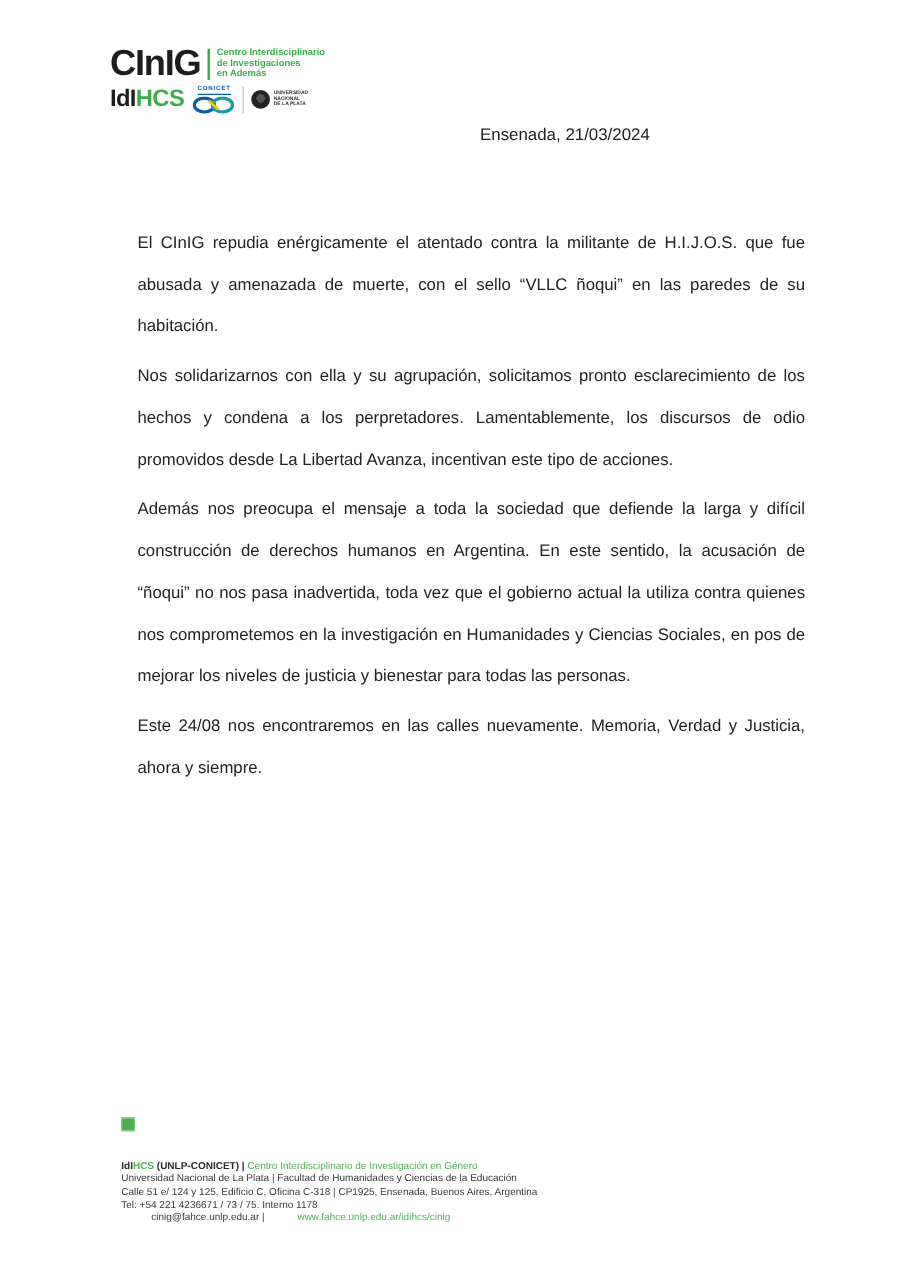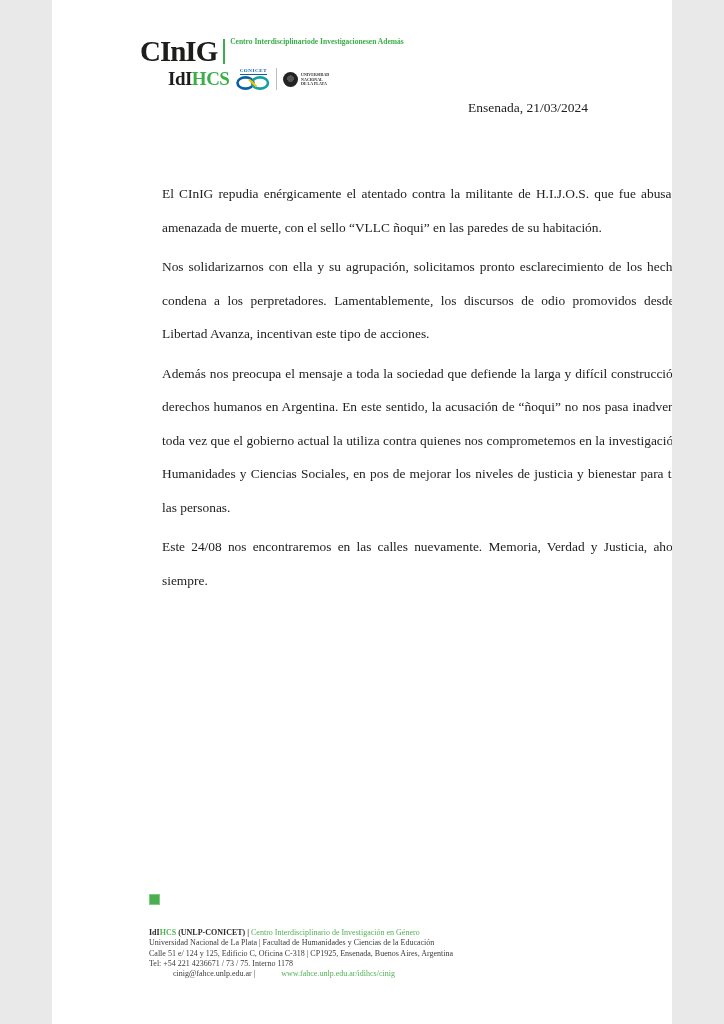--- a/index.html
+++ b/index.html
@@ -1,38 +1,38 @@
 <!DOCTYPE html>
 <html><head>
 <meta charset="utf-8">
 <style>
   html,body{margin:0;padding:0;background:#e9e9e9;}
   .page{
     position:relative;
-    width:620px;height:1024px;
+    width:724px;height:1024px;
     margin:0 auto;
     background:#ffffff;
-    font-family:Liberation Serif, serif;
+    font-family:Liberation Sans, sans-serif;
     color:#1f1f1f;
     overflow:hidden;
   }
 
   
   .logo-block{position:absolute;left:88px;top:38px;}
   .logo-row1{display:flex;align-items:stretch;}
   .cinig-word{
     font-size:29px;font-weight:700;letter-spacing:-1px;
     color:#1d1d1b;line-height:27px;
   }
   .logo-vrule{width:2px;background:#3bae49;margin:1px 5px 1px 6px;}
   .logo-subtitle{
-    display:flex;
+    display:flex;flex-direction:column;
     font-size:7.5px;font-weight:700;line-height:8.5px;color:#3bae49;
   }
-  .logo-row2{display:flex;align-items:center;margin-top:3px;margin-left:28px;}
+  .logo-row2{display:flex;align-items:center;margin-top:3px;margin-left:0;}
   .idihcs-word{font-size:19px;font-weight:700;line-height:20px;letter-spacing:-0.5px;}
   .idihcs-black{color:#1d1d1b;}
   .idihcs-green{color:#3bae49;}
   .conicet-block{display:flex;flex-direction:column;align-items:center;margin-left:7px;}
   .conicet-word{
     font-size:5px;font-weight:700;letter-spacing:0.6px;color:#0a5fa5;
     border-bottom:1px solid #0a5fa5;padding-bottom:1px;margin-bottom:1px;
   }
   .row2-vrule{width:1px;height:22px;background:#bdbdbd;margin:0 6px;}
   .unlp-block{display:flex;align-items:center;}
@@ -41,21 +41,21 @@
     background:radial-gradient(circle at 50% 45%, #555 0 30%, #232323 31% 100%);
     flex:0 0 auto;
   }
   .unlp-text{
     margin-left:3px;font-size:5px;line-height:5.5px;font-weight:700;color:#2e2e2e;
     transform:scale(0.8);transform-origin:left center;white-space:nowrap;
   }
 
   
   .date-line{
-    position:absolute;left:416px;top:100px;
+    position:absolute;left:384px;top:100px;
     font-size:13.5px;color:#1d1d1d;
   }
 
   
   .letter-body{
     position:absolute;left:110px;top:177px;width:534px;
     font-size:13.4px;line-height:33.5px;text-align:justify;color:#222;
   }
   .letter-body p{margin:0 0 6px 0;}
 

